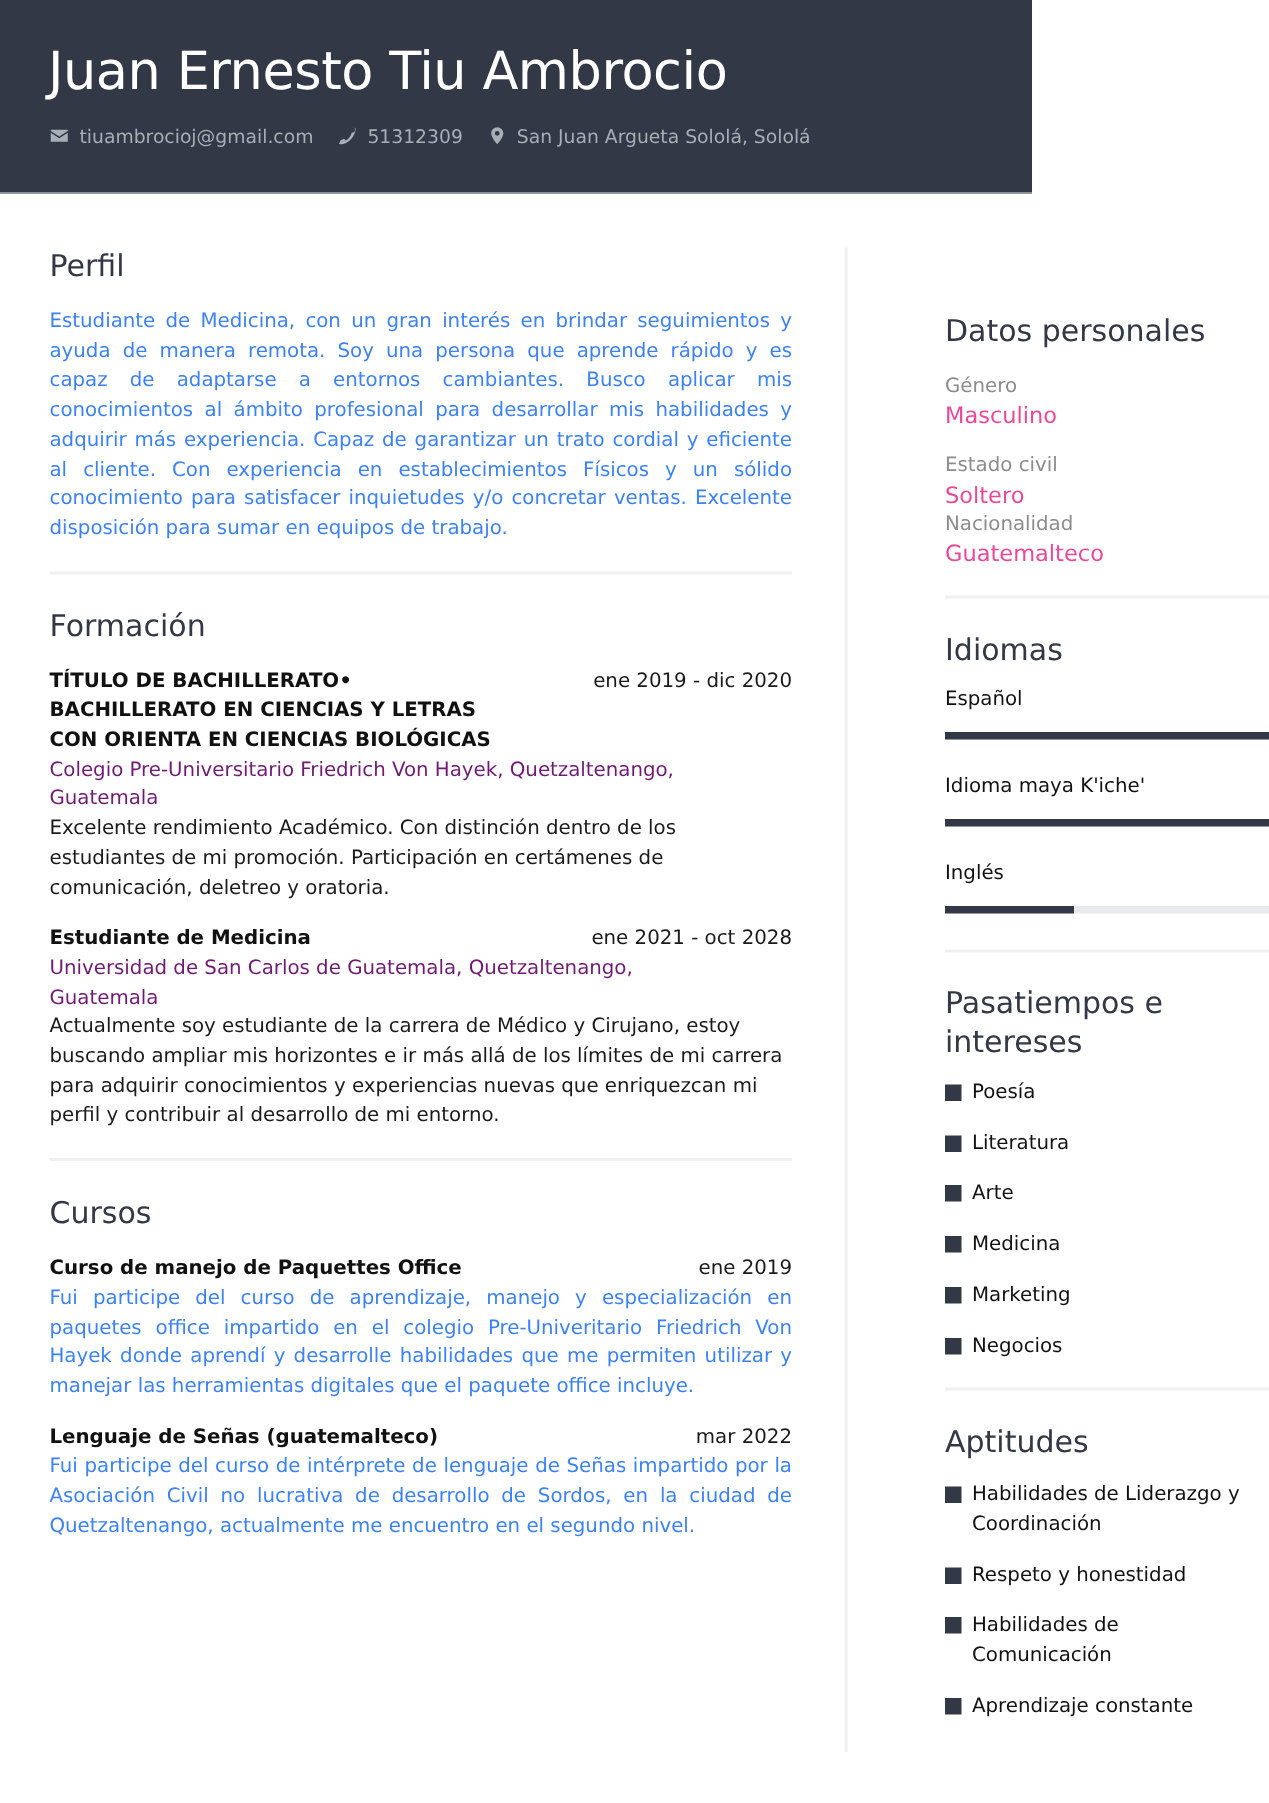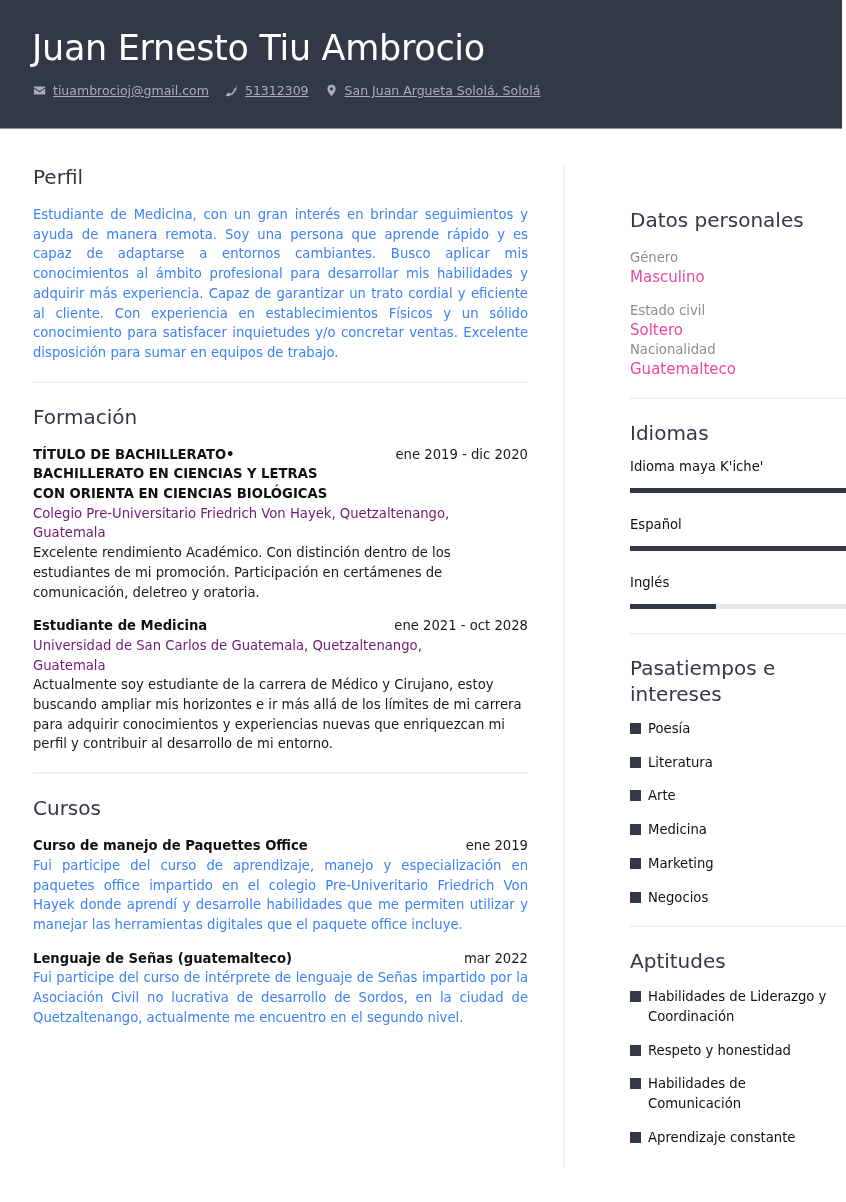--- a/index.html
+++ b/index.html
@@ -1,21 +1,21 @@
 <!DOCTYPE html>
 <html><head>
 <meta charset="utf-8">
 <style>
   * { box-sizing: border-box; margin: 0; padding: 0; }
   html, body { width: 846px; height: 1202px; background: #ffffff; }
   body { font-family: "DejaVu Sans", sans-serif; color: #1a1a1a; position: relative; overflow: hidden; }
 
-  .header { position: absolute; left: 0; top: 0; width: 842px; height: 129px; background: #323846; border-bottom: 1px solid #8a8f99; }
+  .header { position: absolute; left: 0; top: 0; width: 688px; height: 129px; background: #323846; border-bottom: 1px solid #8a8f99; }
   .name { position: absolute; left: 32px; top: 28px; font-size: 35px; font-weight: normal; color: #ffffff; letter-spacing: -0.3px; white-space: nowrap; }
-  .contacts { position: absolute; left: 33px; top: 83px; display: flex; align-items: flex-end; font-size: 12.5px; color: #a9adb6; white-space: nowrap; text-decoration: underline; }
+  .contacts { position: absolute; left: 33px; top: 83px; display: flex; align-items: flex-end; font-size: 12.5px; color: #a9adb6; white-space: nowrap; }
   .contact { display: flex; align-items: center; margin-right: 16px; }
   .contact svg { width: 13px; height: 13px; margin-right: 7px; fill: #a9adb6; }
 
   .divider-v { position: absolute; left: 563px; top: 165px; width: 2px; height: 1003px; background: #f0f0f2; }
 
   .main { position: absolute; left: 33px; top: 163px; width: 495px; }
   .side { position: absolute; left: 630px; top: 163px; width: 216px; margin-top: 43px; }
 
   .sec-title { font-size: 20px; color: #323846; font-weight: normal; margin-bottom: 14px; line-height: 28px; }
   .hr { height: 2px; background: #f0f0f2; margin: 18px 0 20px; }
@@ -133,27 +133,27 @@
     <div class="kv">
       <div class="kv-label">Nacionalidad</div>
       <div class="kv-value">Guatemalteco</div>
     </div>
   </section>
   <div class="hr"></div>
 
   <section>
     <h2 class="sec-title" style="margin-bottom:10px">Idiomas</h2>
     <div class="lang">
-      <div class="lang-name">Idioma maya K'iche'</div>
+      <div class="lang-name">Español</div>
       <div class="bar">
           <div class="bar-fill" style="width:100%"></div>
         </div>
     </div>
     <div class="lang">
-      <div class="lang-name">Español</div>
+      <div class="lang-name">Idioma maya K'iche'</div>
       <div class="bar">
           <div class="bar-fill" style="width:100%"></div>
         </div>
     </div>
     <div class="lang" style="margin-bottom:0">
       <div class="lang-name">Inglés</div>
       <div class="bar">
           <div class="bar-fill" style="width:40%"></div>
         </div>
     </div>

